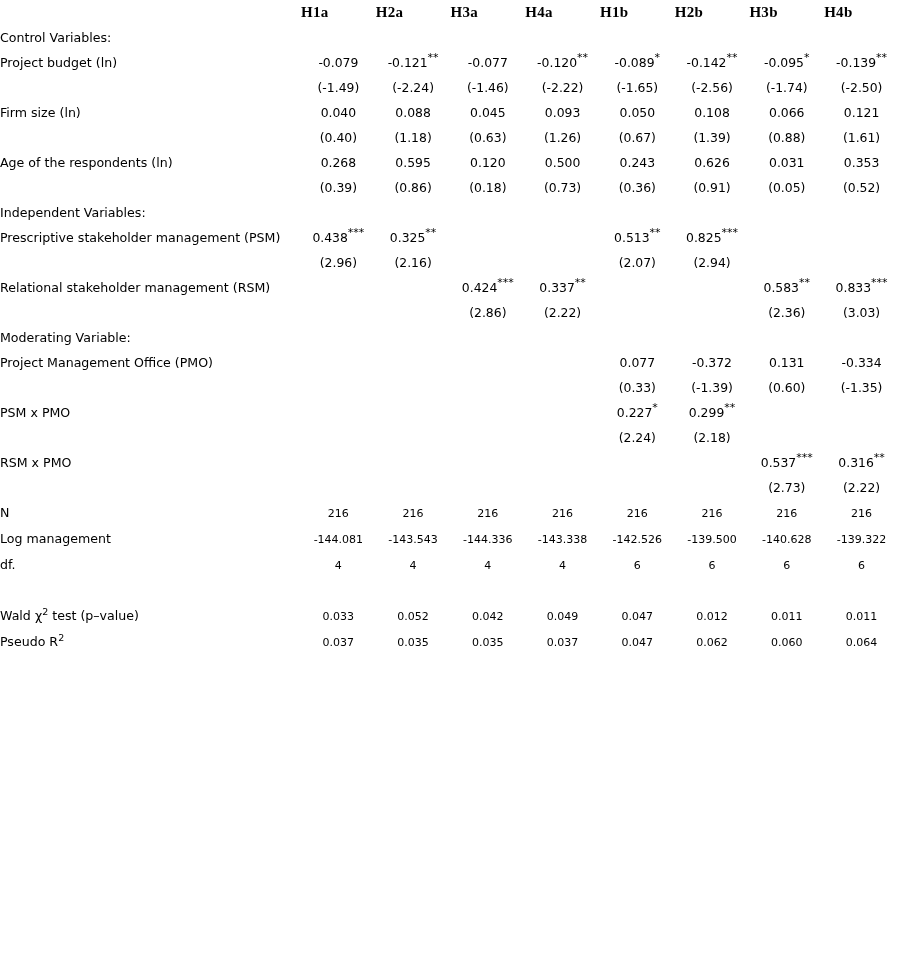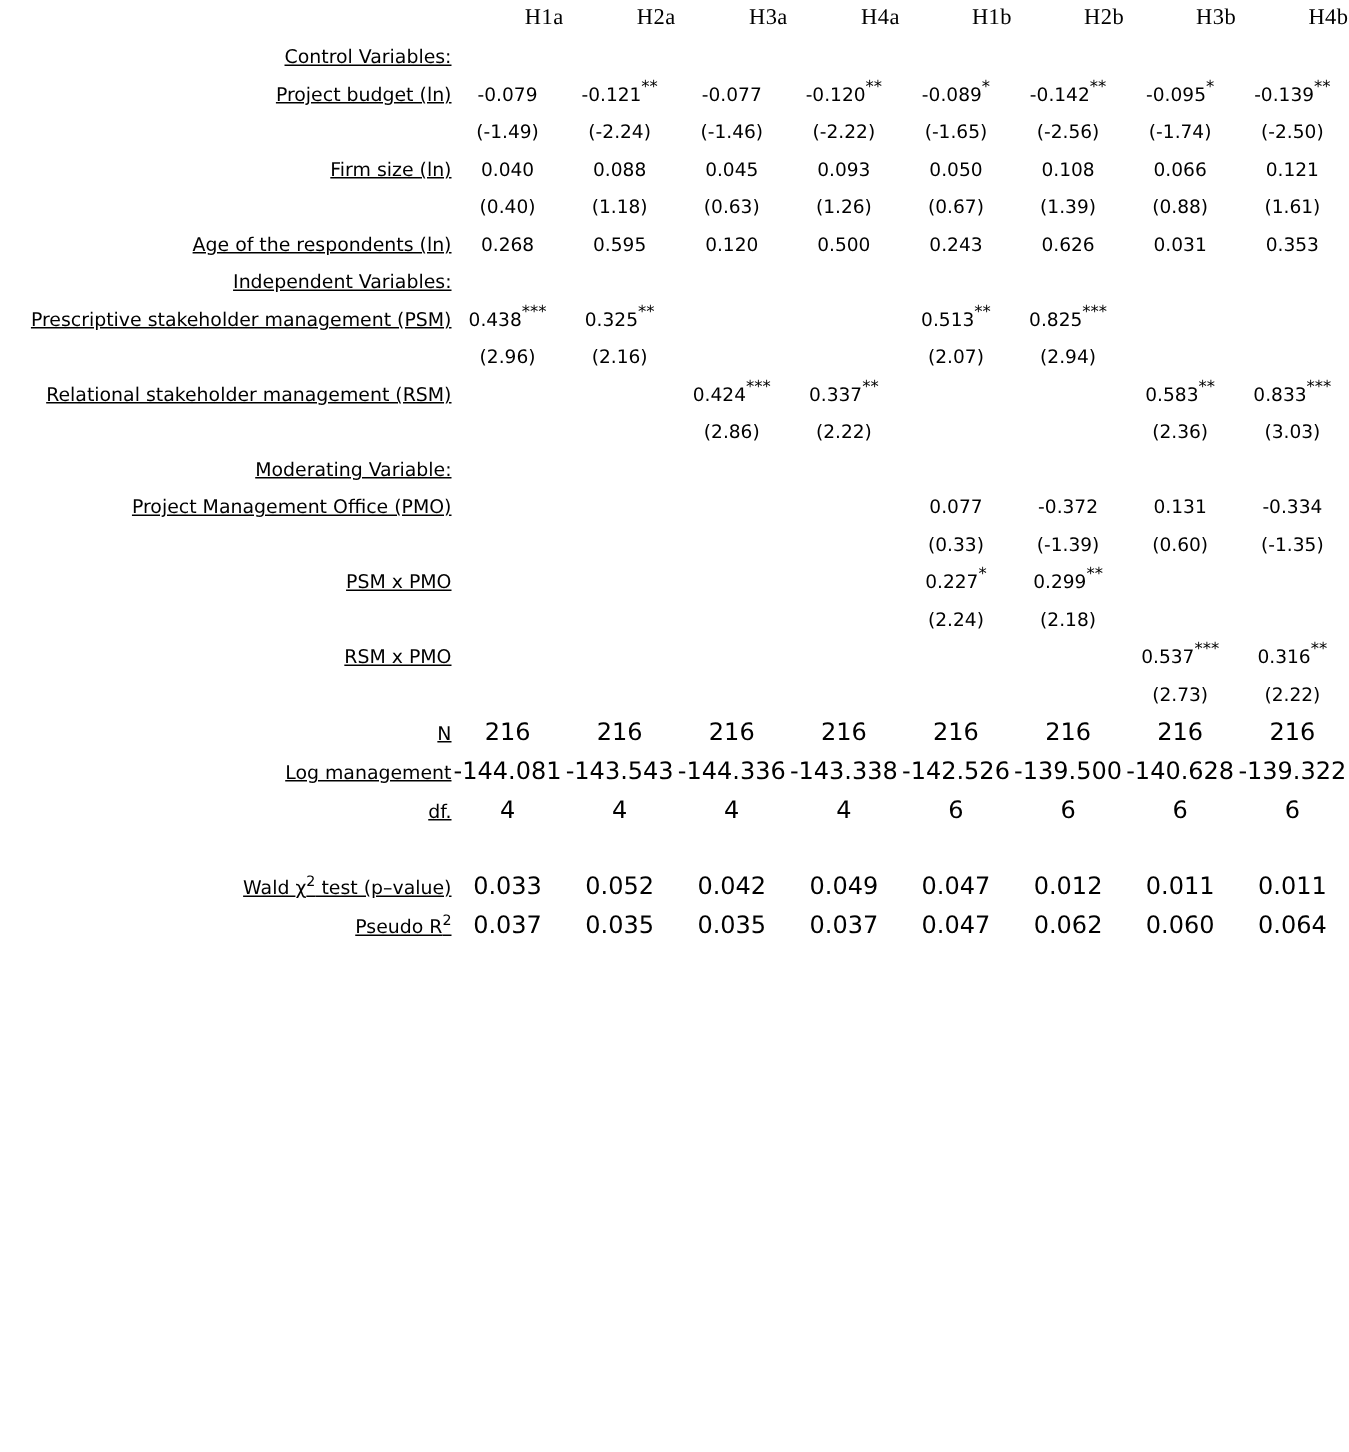--- a/index.html
+++ b/index.html
@@ -33,51 +33,50 @@
     padding: 0;
     margin: 0;
     vertical-align: baseline;
     line-height: 25px;
     height: 25px;
   }
 
   
   th.col-head {
     font-family: "Liberation Serif", "DejaVu Serif", serif;
-    font-weight: normal;
+    font-weight: bold;
     font-size: 15px;
-    text-align: right;
+    text-align: left;
     height: 28px;
     line-height: 28px;
     letter-spacing: 0.3px;
   }
   th.corner-head { }
 
   
   td.row-label {
     font-family: "DejaVu Sans", sans-serif;
     font-size: 12.6px;
-    text-align: right;
+    text-align: left;
     white-space: nowrap;
     padding-left: 3px;
-    text-decoration: underline;
   }
   td.row-label.section {
     font-size: 12.6px;
   }
 
   
   td.data-cell {
     font-family: "DejaVu Sans", sans-serif;
     font-size: 12.4px;
     text-align: center;
     white-space: nowrap;
   }
   td.data-cell.stat-row {
-    font-size: 16px;
+    font-size: 11px;
   }
 
   .coef-wrap {
     position: relative;
     display: inline-block;
     white-space: nowrap;
   }
   .stars {
     font-size: 11px;
     vertical-align: super;
@@ -186,20 +185,31 @@
       <td class="row-label">Age of the respondents (ln)</td>
       <td class="data-cell"><span class="coef-wrap"><span>0.268</span><span class="stars"></span></span></td>
       <td class="data-cell"><span class="coef-wrap"><span>0.595</span><span class="stars"></span></span></td>
       <td class="data-cell"><span class="coef-wrap"><span>0.120</span><span class="stars"></span></span></td>
       <td class="data-cell"><span class="coef-wrap"><span>0.500</span><span class="stars"></span></span></td>
       <td class="data-cell"><span class="coef-wrap"><span>0.243</span><span class="stars"></span></span></td>
       <td class="data-cell"><span class="coef-wrap"><span>0.626</span><span class="stars"></span></span></td>
       <td class="data-cell"><span class="coef-wrap"><span>0.031</span><span class="stars"></span></span></td>
       <td class="data-cell"><span class="coef-wrap"><span>0.353</span><span class="stars"></span></span></td>
     </tr>
+    <tr>
+      <td class="row-label"></td>
+      <td class="data-cell">(0.39)</td>
+      <td class="data-cell">(0.86)</td>
+      <td class="data-cell">(0.18)</td>
+      <td class="data-cell">(0.73)</td>
+      <td class="data-cell">(0.36)</td>
+      <td class="data-cell">(0.91)</td>
+      <td class="data-cell">(0.05)</td>
+      <td class="data-cell">(0.52)</td>
+    </tr>
 
     <tr>
       <td class="row-label section">Independent Variables:</td>
       <td class="data-cell" colspan="8"></td>
     </tr>
 
     <tr>
       <td class="row-label">Prescriptive stakeholder management (PSM)</td>
       <td class="data-cell"><span class="coef-wrap"><span>0.438</span><span class="stars">***</span></span></td>
       <td class="data-cell"><span class="coef-wrap"><span>0.325</span><span class="stars">**</span></span></td>

